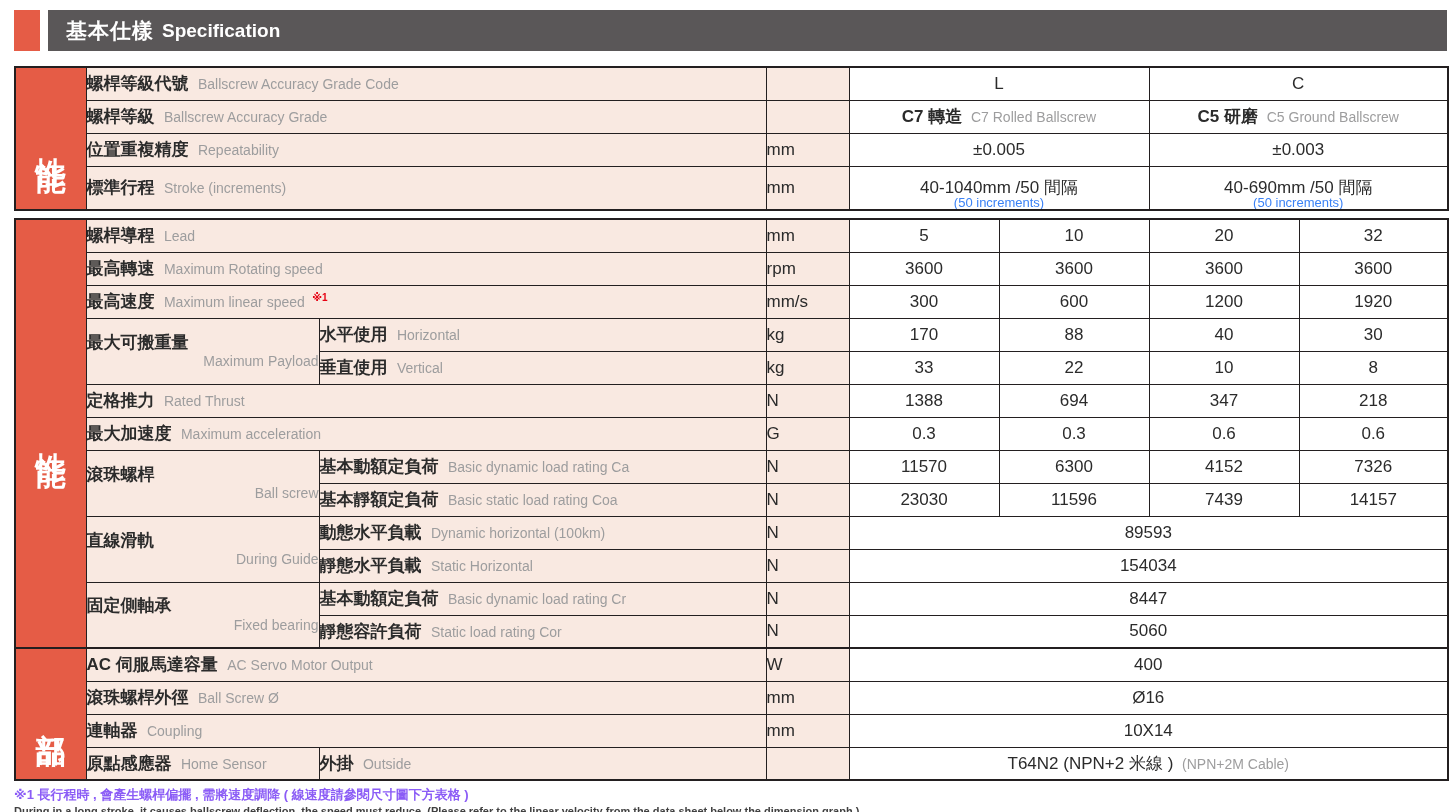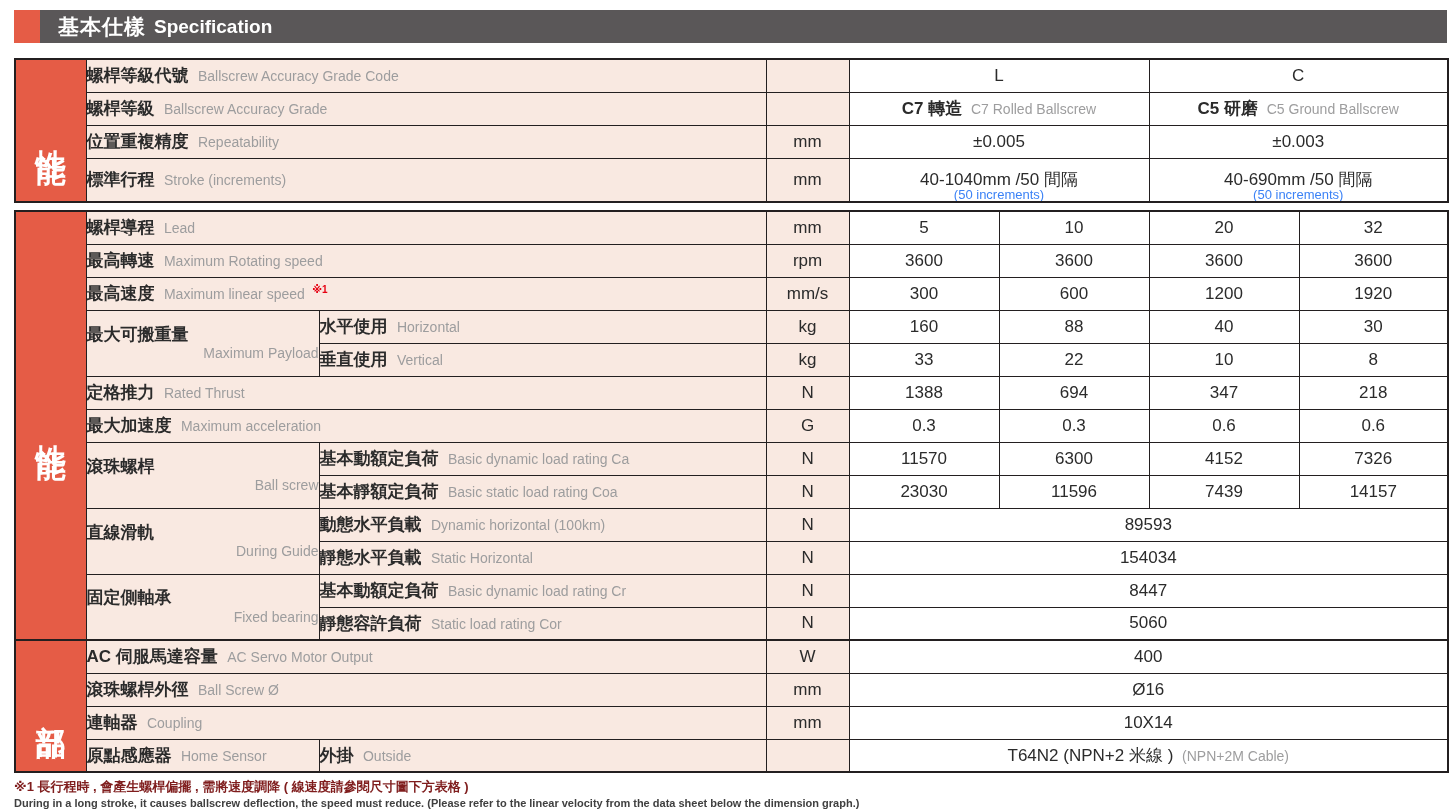--- a/index.html
+++ b/index.html
@@ -5,59 +5,59 @@
   * { box-sizing: border-box; }
   html,body { margin:0; padding:0; }
   body {
     width:1450px; height:812px; background:#ffffff;
     font-family:"Liberation Sans","DejaVu Sans",sans-serif;
     overflow:hidden;
   }
   .page { padding:10px 3px 0 14px; }
 
   
-  .titlebar { display:flex; height:33px; margin-bottom:15px; }
+  .titlebar { display:flex; height:41px; margin-bottom:15px;gap:8px; }
   .titlebar .accent { width:26px; background:#e55c46; }
   .titlebar .bar { flex:1; background:#5a5758; color:#fff; display:flex; align-items:center; padding-left:18px; }
   .title-zh { font-size:21px; font-weight:bold; letter-spacing:1px; }
   .title-en { font-size:19px; font-weight:bold; margin-left:8px; }
 
   
   table.spec { border-collapse:collapse; table-layout:fixed; width:1433px; border:2px solid #231f20; }
   table.spec td { border:1px solid #231f20; padding:0 0; vertical-align:middle; }
   table.spec tr { height:33px; }
   tr.tall { height:48px; }
   .gap { height:7px; }
 
   td.group { background:#e55c46; color:#ffffff; text-align:center; }
   td.group .vtext {
     writing-mode:vertical-rl; text-orientation:upright;
     font-size:30px; font-weight:bold; line-height:1; letter-spacing:5px; margin:0 auto;
   }
 
   td.lbl { background:#f9e9e1; padding:2px 6px 2px 10px; overflow:hidden; white-space:nowrap; }
-  td.unit { background:#f9e9e1; text-align:center; padding-right:8px; font-size:17px; color:#2b2b2b; }
+  td.unit { background:#f9e9e1; text-align:left; padding-right:8px; font-size:17px; color:#2b2b2b; }
   td.val { background:#ffffff; text-align:center; font-size:17px; color:#2b2b2b; overflow:hidden; }
 
   .zh { color:#2b2b2b; font-size:17px; font-weight:bold; }
   .en { color:#9d9d9e; font-size:14px; font-weight:normal; }
   .lbl .en { margin-left:5px; }
   .twoline .zh, .twoline .en { display:block; line-height:1.25; }
   .twoline .en { margin-left:0;text-align:right; }
   .val .zh { font-weight:bold; }
   .val .en { margin-left:4px; }
   .v-sub { display:block; color:#3b82f6; font-size:13px; line-height:1; margin-top:-1px; }
   .v-main { display:block; line-height:1.15; margin-top:11px; }
   sup.note { color:#e60012; font-size:10px; font-weight:bold; vertical-align:super; margin-left:3px; }
 
   tr.sep td { border-top:2px solid #231f20; }
 
   
   .footnote { margin-top:6px; line-height:1.3; }
-  .fn-zh { color:#7f1d1d; font-size:13px; font-weight:bold; }
+  .fn-zh { color:#8b5cf6; font-size:13px; font-weight:bold; }
   .fn-en { color:#404040; font-size:11px;font-weight:bold; }
 </style>
 </head>
 <body>
 
 <div class="page">
 
   <div class="titlebar">
     <div class="accent"></div>
     <div class="bar">
@@ -187,21 +187,21 @@
     <tr>
       <td class="lbl twoline" rowspan="2">
         <span class="zh">最大可搬重量</span>
         <span class="en">Maximum Payload</span>
       </td>
       <td class="lbl">
         <span class="zh">水平使用</span>
         <span class="en">Horizontal</span>
       </td>
       <td class="unit">kg</td>
-      <td class="val">160</td>
+      <td class="val">170</td>
       <td class="val">88</td>
       <td class="val">40</td>
       <td class="val">30</td>
     </tr>
     <tr>
       <td class="lbl">
         <span class="zh">垂直使用</span>
         <span class="en">Vertical</span>
       </td>
       <td class="unit">kg</td>

